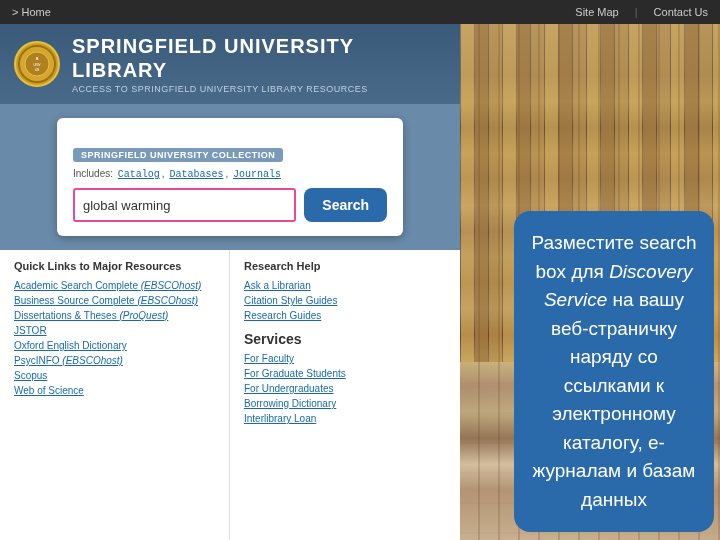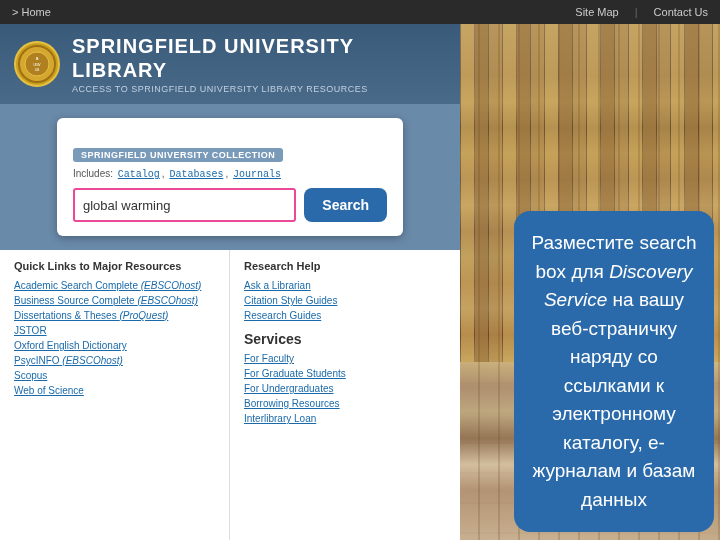--- a/index.html
+++ b/index.html
@@ -334,21 +334,21 @@
       <div id="quick-links-right">
         <div class="section-title">Research Help</div>
         <a class="link-item">Ask a Librarian</a>
         <a class="link-item">Citation Style Guides</a>
         <a class="link-item">Research Guides</a>
 
         <div class="subsection-title">Services</div>
         <a class="link-item">For Faculty</a>
         <a class="link-item">For Graduate Students</a>
         <a class="link-item">For Undergraduates</a>
-        <a class="link-item">Borrowing Resources</a>
+        <a class="link-item">Borrowing Dictionary</a>
         <a class="link-item">Interlibrary Loan</a>
       </div>
 
     </div>
   </div>
 
   <div id="right-panel">
     <div id="library-image">
 
       <div style="position:absolute;top:0;left:0;right:0;bottom:0;background:

